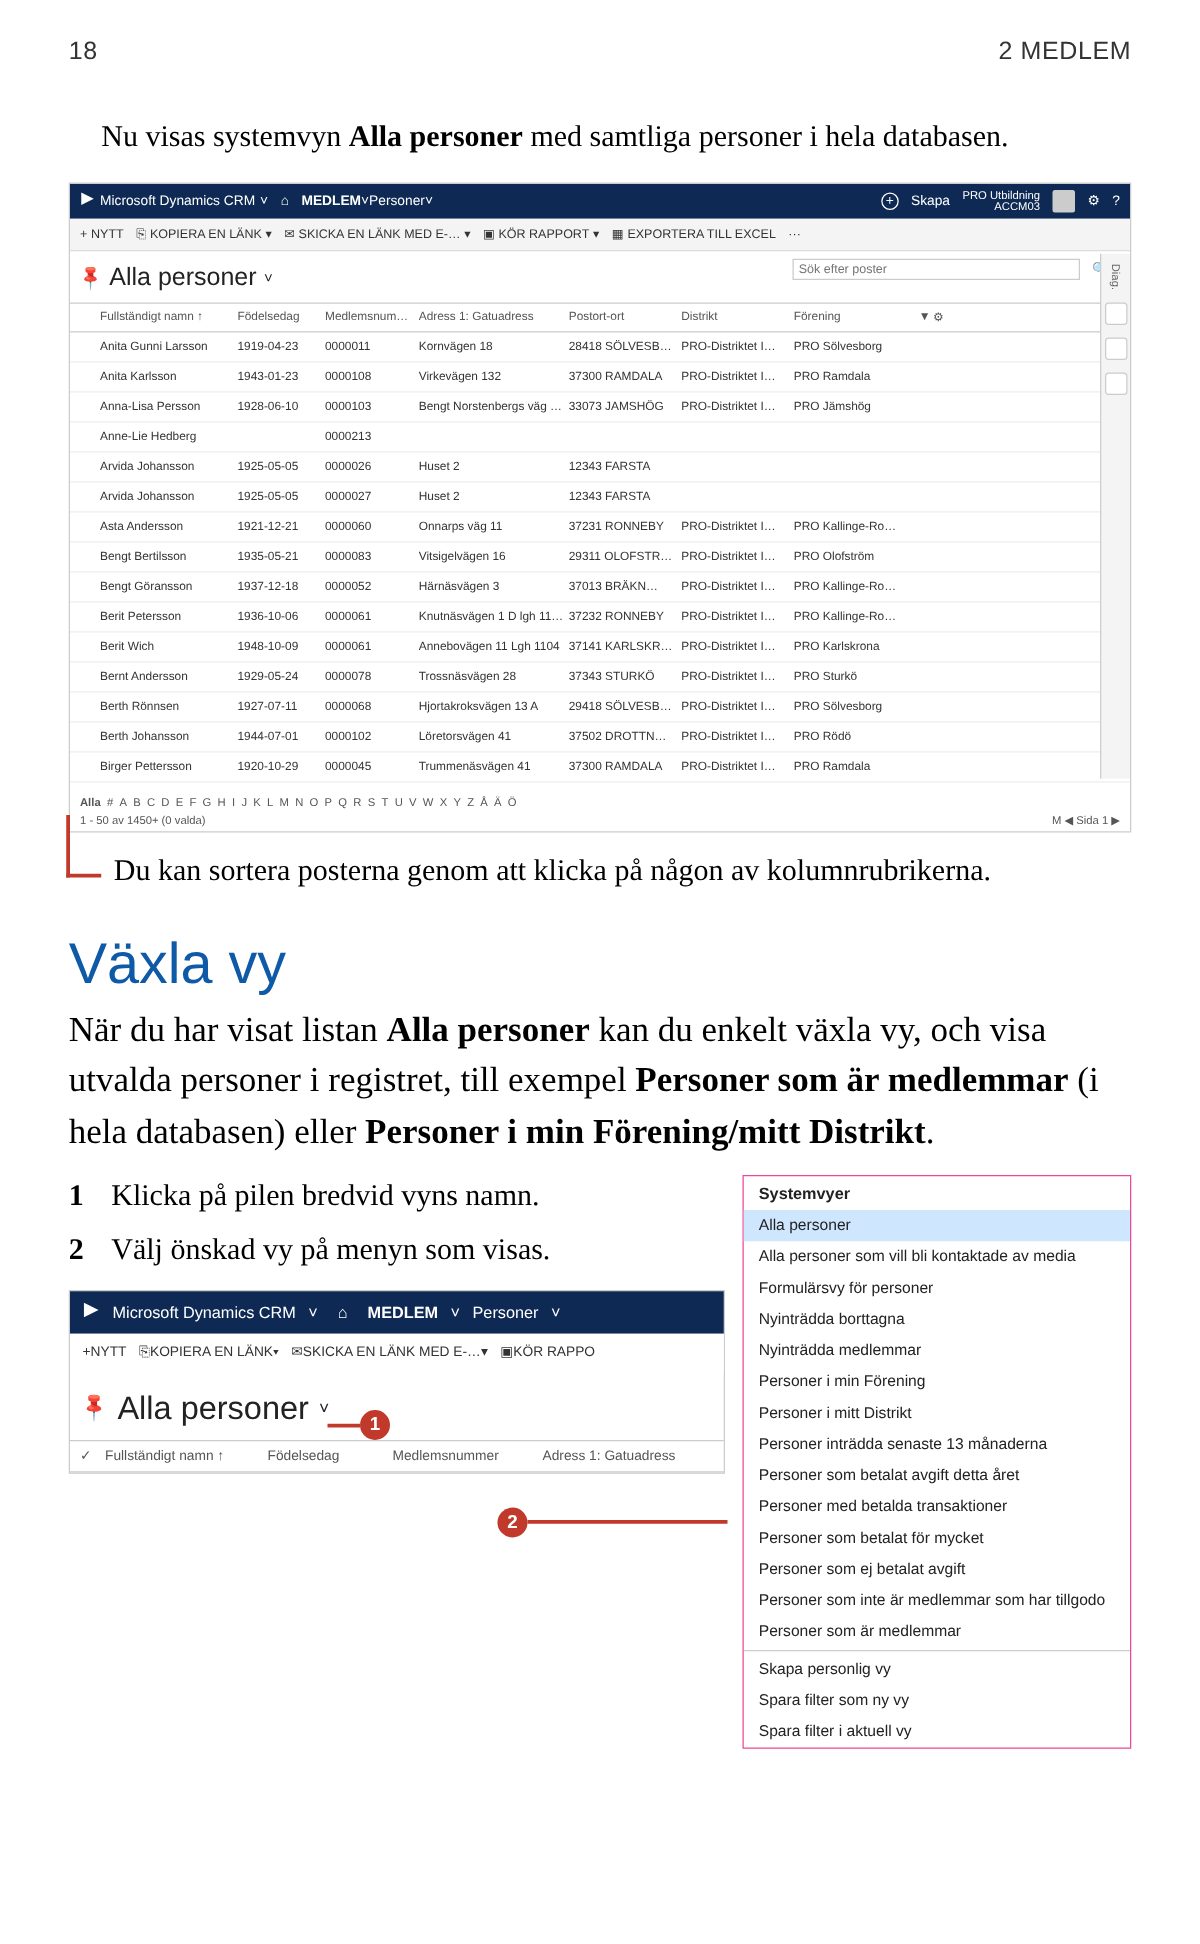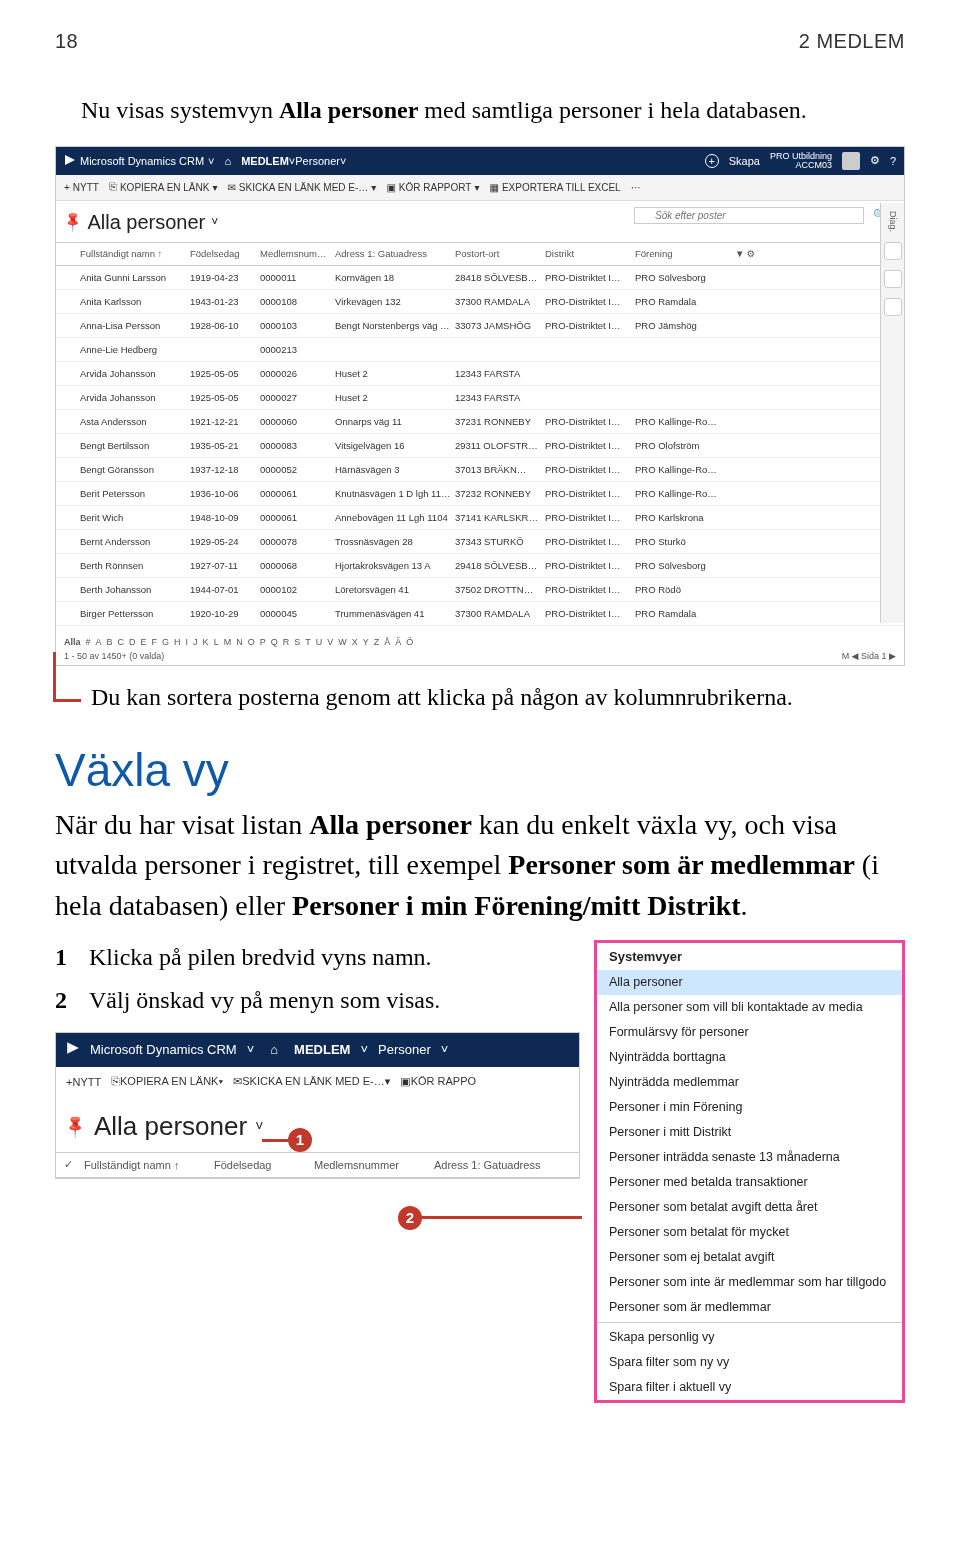--- a/index.html
+++ b/index.html
@@ -77,21 +77,21 @@
     color: #333;
   }
   .crm-toolbar .tbtn { display:flex; align-items:center; gap:3px; cursor:pointer;}
   .crm-viewtitle {
     font-size: 20px;
     color: #222;
     padding: 10px 10px 8px 24px;
     display:flex; align-items:center; gap:6px;
   }
   .crm-search { position:absolute; right:40px; top:60px; width:230px;}
-  .crm-search input { width:100%; font-size:10px; padding:2px 20px; border:1px solid #ccc;font-style:italic;}
+  .crm-search input { width:100%; font-size:10px; padding:2px 4px; border:1px solid #ccc;}
   .crm-headrow, .crm-row {
     display: grid;
     grid-template-columns: 18px 110px 70px 75px 120px 90px 90px 100px 20px;
     align-items: center;
     padding: 0 6px;
     height: 24px;
   }
   .crm-headrow { font-size: 9.5px; color: #555; border-bottom:1px solid #ccc; border-top:1px solid #ccc;}
   .crm-row { border-bottom:1px solid #eee; font-size:9.5px; color:#333; }
   .crm-row .c, .crm-headrow .c { white-space: nowrap; overflow:hidden; text-overflow:ellipsis; padding-right:4px;}
@@ -139,21 +139,21 @@
   }
   .marker {
     width:24px; height:24px; border-radius:50%; background:#c0392b; color:#fff; font-weight:bold;
     display:flex; align-items:center; justify-content:center; font-family: Arial, sans-serif; font-size:15px;
     position:absolute;
   }
   .marker-line-h { position:absolute; height:3px; background:#c0392b;}
 
   .menu-panel {
     width: 329px;
-    border:3px solid #ec4899;
+    border:1px solid #ec4899;
     background:#fff;
     font-family: Arial, sans-serif;
     font-size:12.5px;
     color:#222;
     position:relative;
   }
   .menu-panel .mhead { font-weight:bold; padding:6px 12px; font-size:13px;}
   .menu-panel .mitem { padding:5px 12px; line-height:1.2; cursor:pointer;}
   .menu-panel .sel { background:#cfe6ff;}
   .menu-panel .mdiv { border-top:1px solid #ccc; margin:2px 0;}
@@ -542,22 +542,22 @@
     <div class="mhead">Systemvyer</div>
     <div id="menu-items">
         <div class="mitem sel">Alla personer</div>
         <div class="mitem">Alla personer som vill bli kontaktade av media</div>
         <div class="mitem">Formulärsvy för personer</div>
         <div class="mitem">Nyinträdda borttagna</div>
         <div class="mitem">Nyinträdda medlemmar</div>
         <div class="mitem">Personer i min Förening</div>
         <div class="mitem">Personer i mitt Distrikt</div>
         <div class="mitem">Personer inträdda senaste 13 månaderna</div>
+        <div class="mitem">Personer som betalat avgift detta året</div>
         <div class="mitem">Personer med betalda transaktioner</div>
-        <div class="mitem">Personer som betalat avgift detta året</div>
         <div class="mitem">Personer som betalat för mycket</div>
         <div class="mitem">Personer som ej betalat avgift</div>
         <div class="mitem">Personer som inte är medlemmar som har tillgodo</div>
         <div class="mitem">Personer som är medlemmar</div>
       </div>
     <div class="mdiv"></div>
     <div id="menu-actions">
         <div class="mitem">Skapa personlig vy</div>
         <div class="mitem">Spara filter som ny vy</div>
         <div class="mitem">Spara filter i aktuell vy</div>

